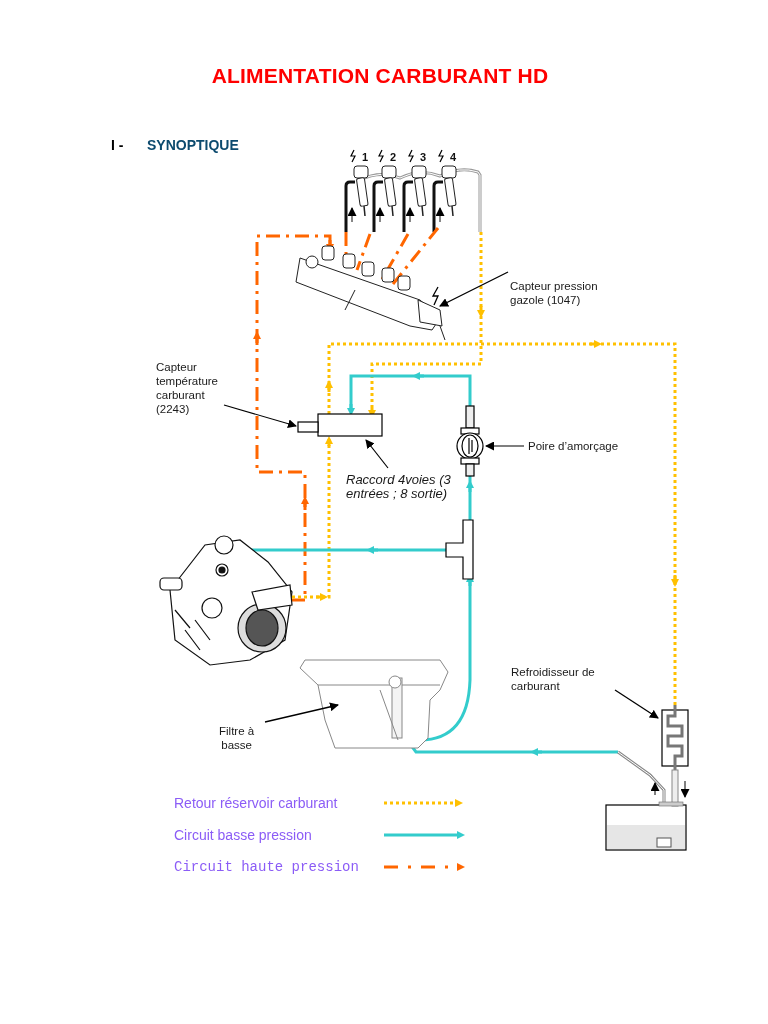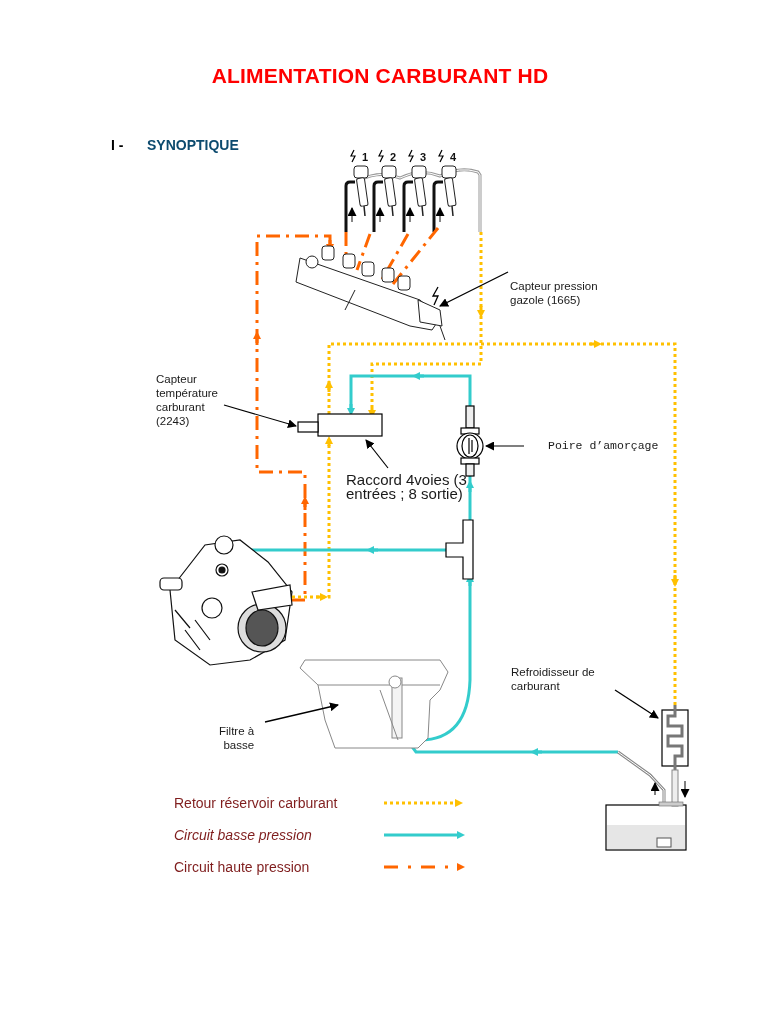--- a/index.html
+++ b/index.html
@@ -2,21 +2,21 @@
 <html><head>
 <meta charset="utf-8">
 <style>
   html, body { margin:0; padding:0; background:#ffffff; }
   body { width:768px; height:1024px; position:relative; overflow:hidden; font-family:"Liberation Sans", sans-serif; }
   #diagram { position:absolute; left:0; top:0; }
   .title { position:absolute; left:0; width:760px; top:64px; text-align:center; color:#ff0000; font-weight:bold; font-size:21px; letter-spacing:0.2px; }
   .section-num { position:absolute; left:111px; top:137px; font-weight:bold; font-size:14px; color:#000; }
   .section-title { position:absolute; left:147px; top:137px; font-weight:bold; font-size:14px; color:#0c4a6e; }
   .lbl { position:absolute; font-size:11.5px; color:#1a1a1a; line-height:14px; }
-  .legend-lbl { position:absolute; font-size:14px; color:#7f1d1d; }
+  .legend-lbl { position:absolute; font-size:14px; color:#8b5cf6; }
   .inj-num { font-family:"Liberation Sans", sans-serif; font-size:11px; font-weight:bold; fill:#111; }
 </style>
 </head>
 <body>
 
 <div class="title">ALIMENTATION CARBURANT HD</div>
 <div class="section-num">I -</div>
 <div class="section-title">SYNOPTIQUE</div>
 
 <svg id="diagram" width="768" height="1024" viewBox="0 0 768 1024">
@@ -199,42 +199,42 @@
     <path d="M455,799 L463,803 L455,807 Z" fill="#ffc000"></path>
     <line x1="384" y1="835" x2="457" y2="835" stroke="#33cccc" stroke-width="3"></line>
     <path d="M457,831 L465,835 L457,839 Z" fill="#33cccc"></path>
     <line x1="384" y1="867" x2="455" y2="867" stroke="#ff6600" stroke-width="3" stroke-dasharray="14,10,3,10"></line>
     <path d="M457,863 L465,867 L457,871 Z" fill="#ff6600"></path>
   </g>
 </svg>
 
 <div class="lbl" style="left:510px; top:250px;margin-top:29px;">
   <div>Capteur   pression</div>
-  <div>gazole (1665)</div>
-</div>
-
-<div class="lbl" style="left:156px; top:372px;">
+  <div>gazole (1047)</div>
+</div>
+
+<div class="lbl" style="left:156px; top:360px;">
   <div>Capteur</div>
   <div>température</div>
   <div>carburant</div>
   <div>(2243)</div>
 </div>
 
-<div class="lbl" style="left:346px; top:473px; font-size:15px;">
+<div class="lbl" style="left:346px; top:473px; font-size:13px;font-style:italic;">
   <div>Raccord  4voies (3</div>
   <div>entrées ; 8 sortie)</div>
 </div>
 
-<div class="lbl" style="left:548px; top:439px;font-family:Liberation Mono, monospace;">Poire d’amorçage</div>
+<div class="lbl" style="left:528px; top:439px;">Poire d’amorçage</div>
 
 <div class="lbl" style="left:511px; top:665px; text-align:left;">
   <div>Refroidisseur de</div>
   <div>carburant</div>
 </div>
 
-<div class="lbl" style="left:219px; top:724px; text-align:right;">
+<div class="lbl" style="left:219px; top:724px; text-align:center;">
   <div>Filtre à</div>
   <div>basse</div>
 </div>
 
 <div class="legend-lbl" style="left:174px; top:795px;">Retour réservoir carburant</div>
-<div class="legend-lbl" style="left:174px; top:827px;font-style:italic;">Circuit basse pression</div>
-<div class="legend-lbl" style="left:174px; top:859px;">Circuit haute pression</div>
+<div class="legend-lbl" style="left:174px; top:827px;">Circuit basse pression</div>
+<div class="legend-lbl" style="left:174px; top:859px;font-family:Liberation Mono, monospace;">Circuit haute pression</div>
 
 </body></html>

